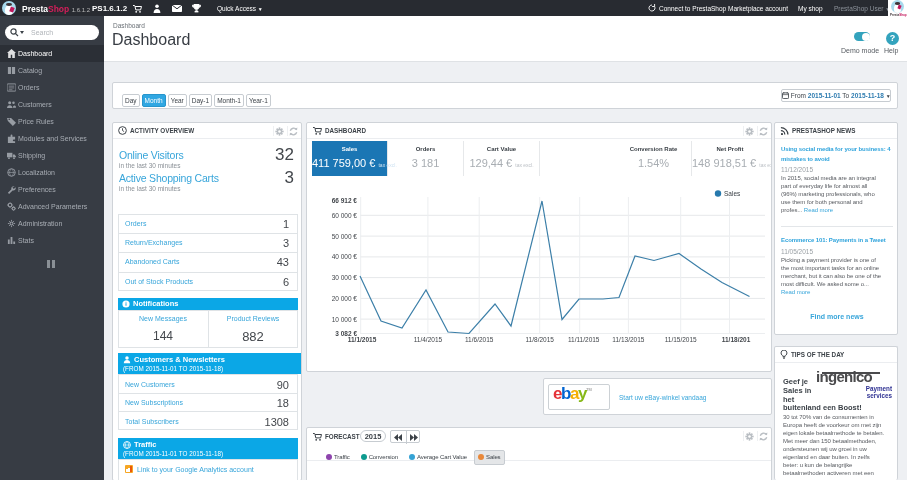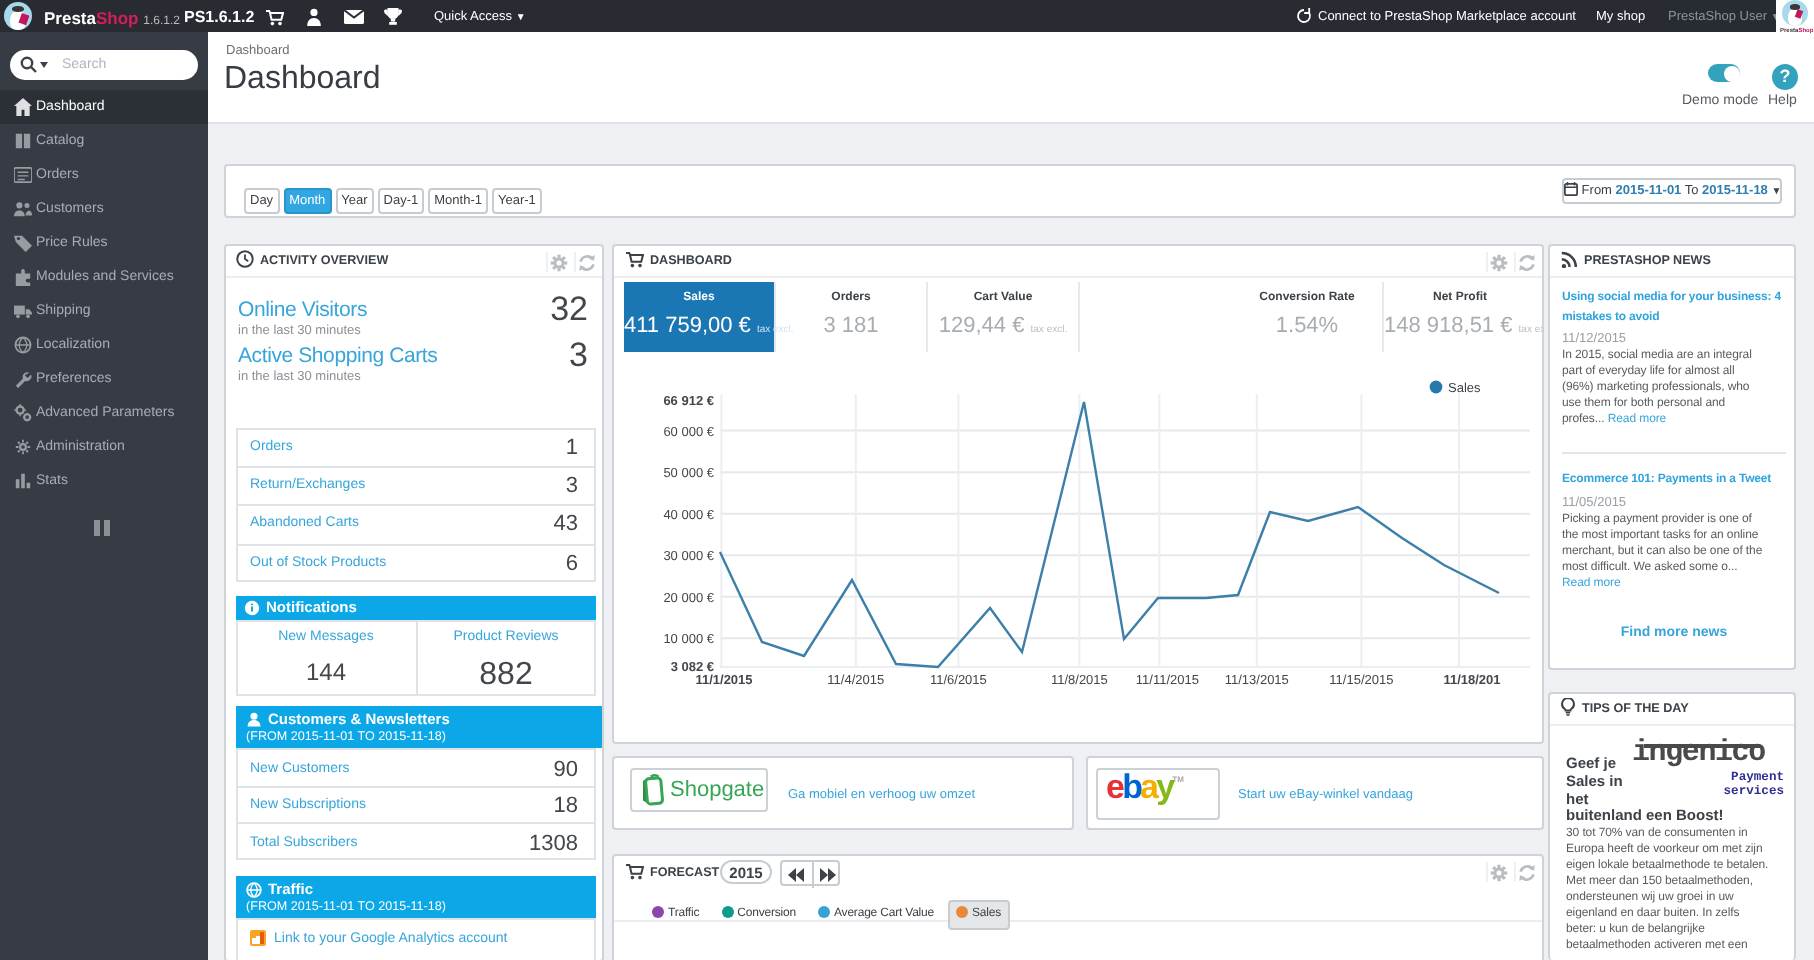--- a/index.html
+++ b/index.html
@@ -249,21 +249,21 @@
 
     <div class="bluebar" style="left:5px;top:175px;width:180px;height:12px;line-height:12px;"><svg style="vertical-align:-2px;margin:0 3px 0 4px;" width="8" height="8" viewBox="0 0 10 10">
           <circle cx="5" cy="5" r="4.5" fill="#fff"></circle>
           <path d="M5 4v3.2M5 2.3v1" stroke="#0ba7e6" stroke-width="1.2"></path>
         </svg>Notifications</div>
     <div class="rowt" style="left:5px;top:187px;width:180px;height:38px;"></div>
     <div class="abs" style="left:95px;top:187px;height:38px;border-left:1px solid #dfe3e6;"></div>
     <div class="abs" style="left:5px;top:192px;width:90px;text-align:center;font-size:7px;color:#37a5da;">New Messages</div>
     <div class="abs" style="left:95px;top:192px;width:90px;text-align:center;font-size:7px;color:#37a5da;">Product Reviews</div>
     <div class="abs" style="left:5px;top:206px;width:90px;text-align:center;font-size:12px;color:#43474c;">144</div>
-    <div class="abs" style="left:95px;top:206px;width:90px;text-align:center;font-size:16px;color:#43474c;">882</div>
+    <div class="abs" style="left:95px;top:206px;width:90px;text-align:center;font-size:13px;color:#43474c;">882</div>
 
     <div class="bluebar" style="left:5px;top:230px;width:216px;height:21px;">
       <div class="abs" style="left:5px;top:2px;"><svg style="vertical-align:-2px;margin-right:3px;" width="8" height="8" viewBox="0 0 10 10">
             <circle cx="5" cy="2.6" r="2.2" fill="#fff"></circle>
             <path d="M1 9c0-2.6 1.7-4 4-4s4 1.4 4 4z" fill="#fff"></path>
           </svg>Customers &amp; Newsletters</div>
       <div class="abs" style="left:5px;top:12px;font-size:6.3px;font-weight:normal;">(FROM 2015-11-01 TO 2015-11-18)</div>
     </div>
     <div class="rowt" style="left:5px;top:251px;width:180px;height:56px;"></div>
     <div class="rlabel" style="left:12px;top:258px;">New Customers</div>
@@ -373,31 +373,20 @@
         <text x="321.4" y="159">11/13/2015</text>
         <text x="373.7" y="159">11/15/2015</text>
         <text x="429" y="159" font-weight="bold">11/18/201</text>
       </g>
       <polyline fill="none" stroke="#3c7fa8" stroke-width="1.2" points="53,93 74,138 95,145 119,107 141,149 162,150.5 188,121 204,143 235,18 255,136.5 272,116 296,116 312,114.5 328,73 347,77.5 372,70.5 394,86 415,99.5 442.5,113.5"></polyline>
       <circle cx="411" cy="10.5" r="3.2" fill="#2779ad"></circle>
       <text x="417" y="13" font-size="6.5" fill="#3c4248">Sales</text>
     </svg>
   </div>
 
-  <div class="panel" style="left:306px;top:378px;width:231px;height:37px;">
-    <div class="abs" style="left:8px;top:5px;width:69px;height:21.5px;border:1px solid #ccd1d5;border-radius:2px;background:#fff;">
-      <svg class="abs" style="left:4px;top:2px;" width="12" height="17" viewBox="0 0 12 17">
-          <path d="M1.5 3.5L4 1.8v12.9l-2.5-1.5z" fill="#2e8b47"></path>
-          <rect x="3.2" y="2.2" width="7.6" height="12.6" rx="1.6" fill="#fff" stroke="#36a554" stroke-width="1.5" transform="rotate(-5 7 8)"></rect>
-          <path d="M5.3 1.3c1.5-.8 3-.8 4 0" fill="none" stroke="#36a554" stroke-width="1.2"></path>
-        </svg>
-      <div class="abs" style="left:19px;top:4px;font-size:11px;color:#36a554;">Shopgate</div>
-    </div>
-    <div class="abs" style="left:87px;top:15px;font-size:6.5px;color:#37a5da;">Ga mobiel en verhoog uw omzet</div>
-  </div>
 
   <div class="panel" style="left:543px;top:378px;width:229px;height:37px;">
     <div class="abs" style="left:4px;top:5px;width:62px;height:25.5px;border:1px solid #ccd1d5;border-radius:2px;background:#fff;">
       <div class="abs" style="left:4px;top:-1px;font-size:17px;font-weight:bold;letter-spacing:-1.4px;"><span style="color:#e53238;">e</span><span style="color:#0064d2;">b</span><span style="color:#f5af02;">a</span><span style="color:#86b817;">y</span><span style="font-size:4px;color:#aaa;vertical-align:8px;letter-spacing:0;">TM</span></div>
     </div>
     <div class="abs" style="left:75px;top:15px;font-size:6.5px;color:#37a5da;">Start uw eBay-winkel vandaag</div>
   </div>
 
   <div class="panel" style="left:306px;top:427px;width:466px;height:60px;">
     <div class="phead" style="height:33px;line-height:17px;"><svg style="vertical-align:-2px;margin:0 3px 0 6px;" width="9" height="8" viewBox="0 0 9 8">
@@ -450,21 +439,21 @@
     <div class="abs ndate" style="left:6px;top:125px;">11/05/2015</div>
     <div class="abs nbody" style="left:6px;top:133px;white-space:nowrap;">Picking a payment provider is one of<br>the most important tasks for an online<br>merchant, but it can also be one of the<br>most difficult. We asked some o...<br><span style="color:#37a5da;">Read more</span></div>
     <div class="abs" style="left:0;top:190px;width:124px;text-align:center;font-size:7px;font-weight:bold;color:#37a5da;">Find more news</div>
   </div>
 
   <div class="panel" style="left:774px;top:346px;width:124px;height:134px;border-bottom:none;">
     <div class="phead"><svg style="vertical-align:-2px;margin:0 3px 0 5px;" width="8" height="9" viewBox="0 0 8 9">
           <path d="M4 0a3 3 0 00-1.6 5.5c.3.2.4.5.4.8h2.4c0-.3.1-.6.4-.8A3 3 0 004 0z" fill="none" stroke="#3c4248" stroke-width="1"></path>
           <path d="M2.9 7.3h2.2M3.2 8.5h1.6" stroke="#3c4248" stroke-width=".8"></path>
         </svg>TIPS OF THE DAY</div>
-    <div class="abs" style="left:40px;top:21px;width:80px;height:32px;font-family:Liberation Mono, monospace;">
+    <div class="abs" style="left:40px;top:21px;width:80px;height:32px;">
       <div style="position:absolute;left:7px;top:3.5px;width:58px;height:2.5px;background:#4a4a4c;"></div>
       <div style="position:absolute;left:1px;top:0;font-size:15px;font-weight:bold;color:#4a4a4c;letter-spacing:-0.7px;">ingenico</div>
       <div style="position:absolute;right:3px;top:17px;font-size:6.3px;font-weight:bold;color:#2e3192;text-align:right;line-height:7px;">Payment<br>services</div>
     </div>
     <div class="abs" style="left:8px;top:30px;width:32px;font-size:7.5px;font-weight:bold;color:#3c4248;line-height:9px;">Geef je Sales in het</div>
     <div class="abs" style="left:8px;top:56px;font-size:7.5px;font-weight:bold;color:#3c4248;">buitenland een Boost!</div>
     <div class="abs nbody" style="left:8px;top:66px;white-space:nowrap;">30 tot 70% van de consumenten in<br>Europa heeft de voorkeur om met zijn<br>eigen lokale betaalmethode te betalen.<br>Met meer dan 150 betaalmethoden,<br>ondersteunen wij uw groei in uw<br>eigenland en daar buiten. In zelfs<br>beter: u kun de belangrijke<br>betaalmethoden activeren met een</div>
   </div>
 </div>
 

